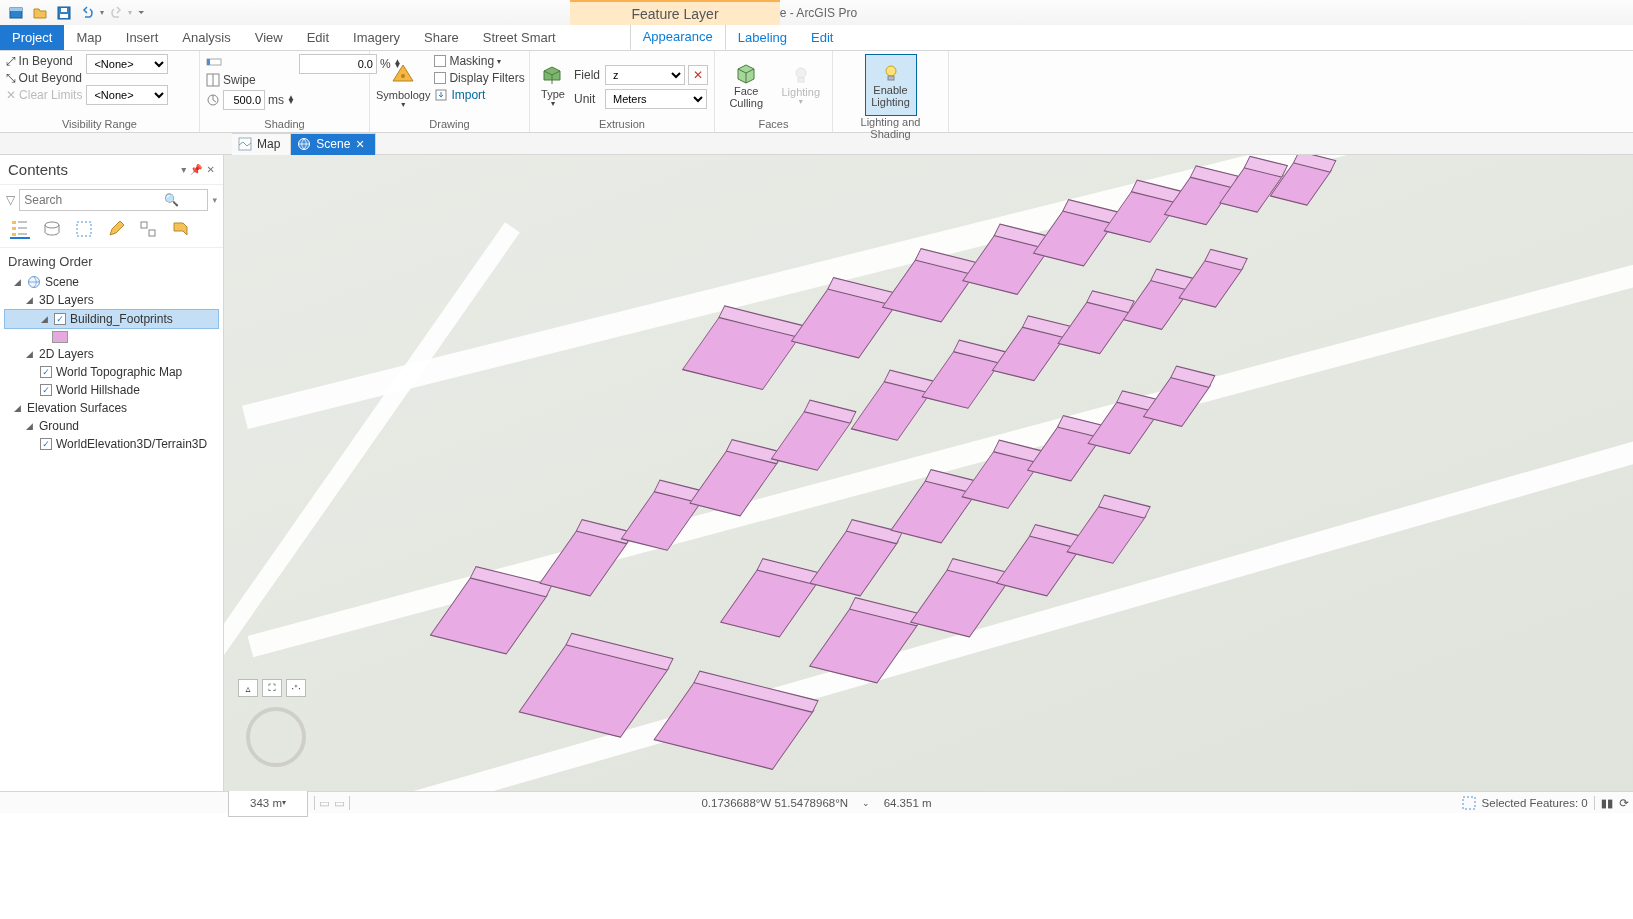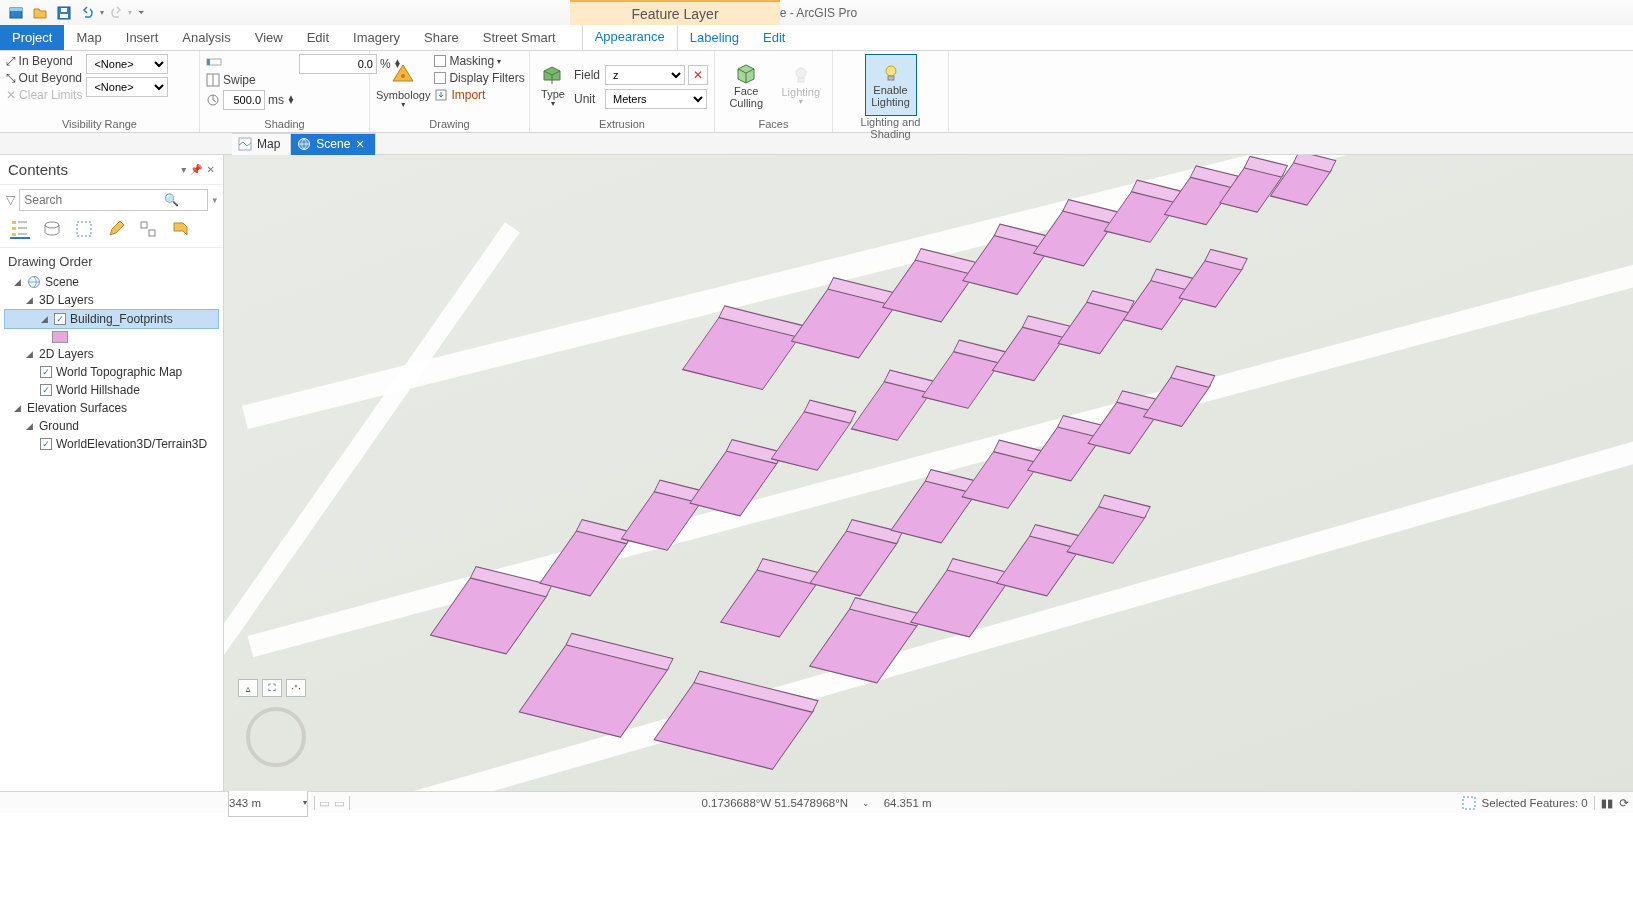--- a/index.html
+++ b/index.html
@@ -8,21 +8,21 @@
 
 .qat { height: 25px; background: linear-gradient(#fcfcfc,#f4f4f4); display: flex; align-items: center; padding: 0 4px; position: relative; }
 .qat-btn { width: 20px; height: 20px; margin: 0 2px; display: flex; align-items: center; justify-content: center; cursor: pointer; }
 .title-center { position: absolute; left: 50%; transform: translateX(-80%); color: #666; font-size: 12px; }
 .context-tab-header { position: absolute; left: 570px; top: 0; height: 25px; width: 210px; background: #ffe9c7; border-top: 2px solid #f9b04e; display: flex; align-items: center; justify-content: center; color: #555; font-size: 14px;}
 
 
 .tabs { height: 26px; background: #fff; border-bottom: 1px solid #d6d6d6; display: flex; align-items: flex-end; }
 .tab { padding: 5px 12px; font-size: 13px; color: #555; cursor: pointer; }
 .tab.project { background: #1f78d1; color: #fff; }
-.tab.active { color: #0c7dd6; border: 1px solid #d6d6d6; border-bottom: 1px solid #fff; }
+.tab.active { color: #0c7dd6; border: 1px solid #d6d6d6; border-bottom: 1px solid #fff; margin-left: 48px; }
 .tab.ctx { color: #0c7dd6; }
 
 
 .ribbon { height: 82px; background: #fdfdfd; border-bottom: 1px solid #d6d6d6; display: flex; }
 .group { border-right: 1px solid #e5e5e5; padding: 3px 6px 0 6px; display: flex; flex-direction: column; justify-content: space-between; }
 .group-body { display: flex; align-items: flex-start; gap: 4px; height: 62px; }
 .group-label { text-align: center; font-size: 11px; color: #666; padding-bottom: 2px; }
 .col { display: flex; flex-direction: column; gap: 2px; }
 .row { display: flex; align-items: center; gap: 3px; font-size: 12px; color: #444; white-space: nowrap; }
 .small-input { height: 20px; border: 1px solid #c8c8c8; background: #fff; font-size: 11px; padding: 0 3px; }
@@ -60,21 +60,21 @@
 .mapview { flex:1; background: linear-gradient(160deg,#e9ece6,#dfe3db); position:relative; overflow:hidden; }
 .road { position:absolute; background:#fff; opacity:.9;}
 .building { position:absolute; background:#e9abe3; border:1px solid #7a5776; transform:skewX(-35deg) skewY(12deg);}
 .building::before{content:"";position:absolute;left:-1px;right:-1px;top:-10px;height:10px;background:#f0c3ec;border:1px solid #7a5776;transform:skewX(12deg);transform-origin:bottom;}
 .compass { position:absolute; left:22px; bottom:24px; width:60px;height:60px;border:4px solid #cfcfc8;border-radius:50%; }
 .nav-ctrl { position:absolute; left:14px; bottom:94px; display:flex; gap:4px;}
 .nav-ctrl div{width:20px;height:18px;background:#fff;border:1px solid #bbb;font-size:10px;display:flex;align-items:center;justify-content:center;}
 
 
 .status { height:22px; border-top:1px solid #d6d6d6; background:#fbfbfb; display:flex; align-items:center; font-size:11.5px; color:#555; padding: 0 4px;}
-.status .scale-sel { width:80px; height:29px; border:1px solid #c8c8c8; background:#fff; padding:0 0; display:flex; align-items:center; justify-content:space-between;}
+.status .scale-sel { width:80px; height:29px; border:1px solid #c8c8c8; background:#fff; padding:0 21px; display:flex; align-items:center; justify-content:space-between;}
 .status-center { position:absolute; left:50%; transform:translateX(-50%); display:flex; gap:14px; align-items:center;}
 .status-right { margin-left:auto; display:flex; gap:6px; align-items:center;}
 svg { display:block; }
 </style>
 </head>
 <body>
 
 <div class="qat">
   <div class="qat-btn">
       <svg width="16" height="16">
@@ -140,21 +140,21 @@
           </div>
         <div class="row">
             <span>⤡</span>
             <span>Out Beyond</span>
           </div>
         <div class="row" style="color:#bbb">
             <span>✕</span>
             <span>Clear Limits</span>
           </div>
       </div>
-      <div class="col" style="gap:3px">
+      <div class="col" style="gap:11px">
         <select class="small-input" style="width:82px"><option>&lt;None&gt;</option></select>
         <select class="small-input" style="width:82px"><option>&lt;None&gt;</option></select>
       </div>
     </div>
     <div class="group-label">Visibility Range</div>
   </div>
 
   <div class="group" style="width:170px">
     <div class="group-body">
       <div class="col" style="gap:3px">
@@ -211,21 +211,21 @@
       <div class="col" style="gap:3px;color:#bbb">
         <div class="row">
             <span class="checkbox"></span>
             <span>Masking</span> 
             <span style="font-size:8px">▾</span>
           </div>
         <div class="row">
             <span class="checkbox"></span>
             <span>Display Filters</span>
           </div>
-        <div class="row" style="color:#c2410c">
+        <div class="row" style="color:#0369a1">
             <span>
               <svg width="14" height="14">
                 <rect x="2" y="2" width="10" height="10" fill="#fff" stroke="#888"></rect>
                 <path d="M7 4v5m-2-2l2 2 2-2" stroke="#2e82c9" fill="none"></path>
               </svg>
             </span>
             <span>Import</span>
           </div>
       </div>
     </div>

